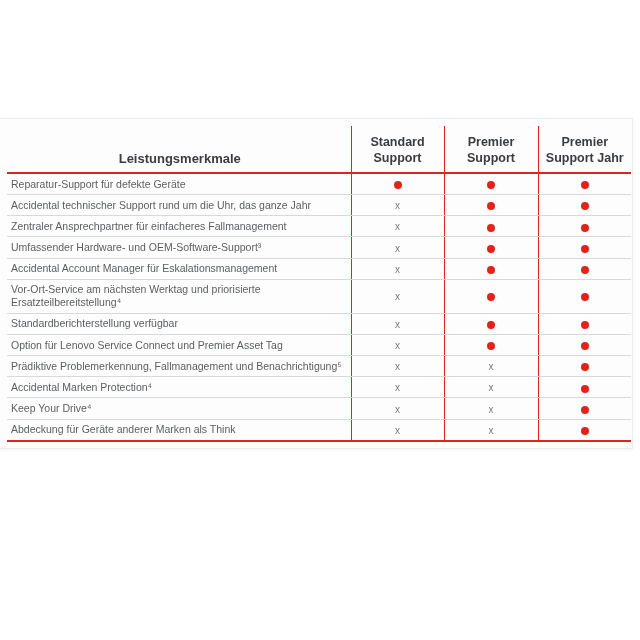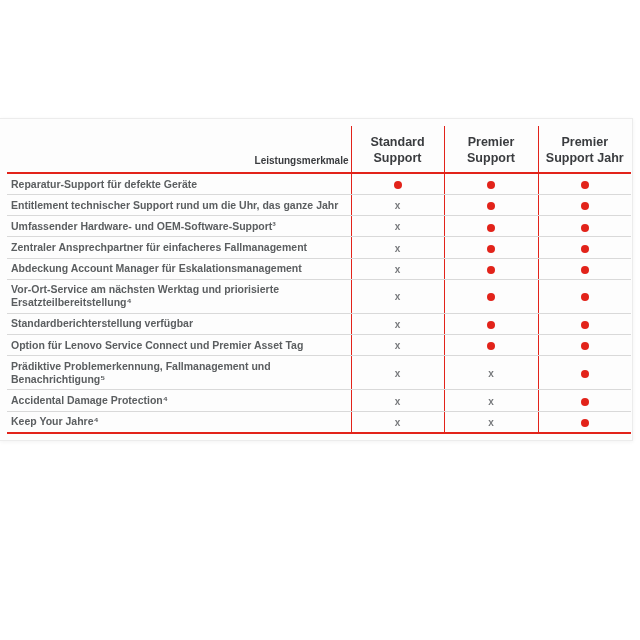--- a/index.html
+++ b/index.html
@@ -40,39 +40,38 @@
   col.c-prem{width:94px;}
   col.c-plus{width:93px;}
 
   thead th{
     border-bottom:2px solid var(--red,#e2231a);
     padding:8px 2px 6px 2px;
     font-weight:bold;
     color:var(--header-text,#3a3c3f);
   }
   th.feat{
-    text-align:right;
+    text-align:center;
     vertical-align:bottom;
-    font-size:10px;
+    font-size:13px;
     padding-left:4px;
   }
   th.colhead{
     text-align:center;
     vertical-align:bottom;
     font-size:12.5px;
     line-height:1.28;
   }
   .vline{
     border-left:1.5px solid var(--red,#e2231a);
   }
   tbody td{
     border-bottom:1px solid var(--divider,#d9d9d9);
     font-size:10.5px;
     color:var(--row-text,#5b5e60);
-    font-weight:bold;
   }
   td.feat{
     text-align:left;
     padding:3.5px 4px 3.5px 4px;
     line-height:1.25;
   }
   td.mark{
     text-align:center;
     vertical-align:middle;
     padding:3.5px 0;
@@ -118,42 +117,42 @@
       </thead>
       <tbody>
   <tr>
     <td class="feat">Reparatur-Support für defekte Geräte</td>
     <td class="mark vline"><span class="dot"></span></td>
     <td class="mark vline"><span class="dot"></span></td>
     <td class="mark vline"><span class="dot"></span></td>
   </tr>
 
   <tr>
-    <td class="feat">Entitlement technischer Support rund um die Uhr, das ganze Jahr</td>
+    <td class="feat">Accidental technischer Support rund um die Uhr, das ganze Jahr</td>
+    <td class="mark vline"><span class="xmark">x</span></td>
+    <td class="mark vline"><span class="dot"></span></td>
+    <td class="mark vline"><span class="dot"></span></td>
+  </tr>
+
+  <tr>
+    <td class="feat">Zentraler Ansprechpartner für einfacheres Fallmanagement</td>
     <td class="mark vline"><span class="xmark">x</span></td>
     <td class="mark vline"><span class="dot"></span></td>
     <td class="mark vline"><span class="dot"></span></td>
   </tr>
 
   <tr>
     <td class="feat">Umfassender Hardware- und OEM-Software-Support³</td>
     <td class="mark vline"><span class="xmark">x</span></td>
     <td class="mark vline"><span class="dot"></span></td>
     <td class="mark vline"><span class="dot"></span></td>
   </tr>
 
   <tr>
-    <td class="feat">Zentraler Ansprechpartner für einfacheres Fallmanagement</td>
-    <td class="mark vline"><span class="xmark">x</span></td>
-    <td class="mark vline"><span class="dot"></span></td>
-    <td class="mark vline"><span class="dot"></span></td>
-  </tr>
-
-  <tr>
-    <td class="feat">Abdeckung Account Manager für Eskalationsmanagement</td>
+    <td class="feat">Accidental Account Manager für Eskalationsmanagement</td>
     <td class="mark vline"><span class="xmark">x</span></td>
     <td class="mark vline"><span class="dot"></span></td>
     <td class="mark vline"><span class="dot"></span></td>
   </tr>
 
   <tr>
     <td class="feat">Vor-Ort-Service am nächsten Werktag und priorisierte Ersatzteilbereitstellung⁴</td>
     <td class="mark vline"><span class="xmark">x</span></td>
     <td class="mark vline"><span class="dot"></span></td>
     <td class="mark vline"><span class="dot"></span></td>
@@ -175,31 +174,37 @@
 
   <tr>
     <td class="feat">Prädiktive Problemerkennung, Fallmanagement und Benachrichtigung⁵</td>
     <td class="mark vline"><span class="xmark">x</span></td>
     <td class="mark vline"><span class="xmark">x</span></td>
     <td class="mark vline"><span class="dot"></span></td>
   </tr>
 
 
   <tr>
-    <td class="feat">Accidental Damage Protection⁴</td>
-    <td class="mark vline"><span class="xmark">x</span></td>
-    <td class="mark vline"><span class="xmark">x</span></td>
-    <td class="mark vline"><span class="dot"></span></td>
-  </tr>
-
-  <tr>
-    <td class="feat">Keep Your Jahre⁴</td>
-    <td class="mark vline"><span class="xmark">x</span></td>
-    <td class="mark vline"><span class="xmark">x</span></td>
-    <td class="mark vline"><span class="dot"></span></td>
-  </tr>
-
-
-
+    <td class="feat">Accidental Marken Protection⁴</td>
+    <td class="mark vline"><span class="xmark">x</span></td>
+    <td class="mark vline"><span class="xmark">x</span></td>
+    <td class="mark vline"><span class="dot"></span></td>
+  </tr>
+
+  <tr>
+    <td class="feat">Keep Your Drive⁴</td>
+    <td class="mark vline"><span class="xmark">x</span></td>
+    <td class="mark vline"><span class="xmark">x</span></td>
+    <td class="mark vline"><span class="dot"></span></td>
+  </tr>
+
+
+
+  <tr>
+    <td class="feat">Abdeckung für Geräte anderer Marken als Think</td>
+    <td class="mark vline"><span class="xmark">x</span></td>
+    <td class="mark vline"><span class="xmark">x</span></td>
+    <td class="mark vline"><span class="dot"></span></td>
+  </tr>
 </tbody>
     </table>
   </div>
 </div>
 
 </body></html>

